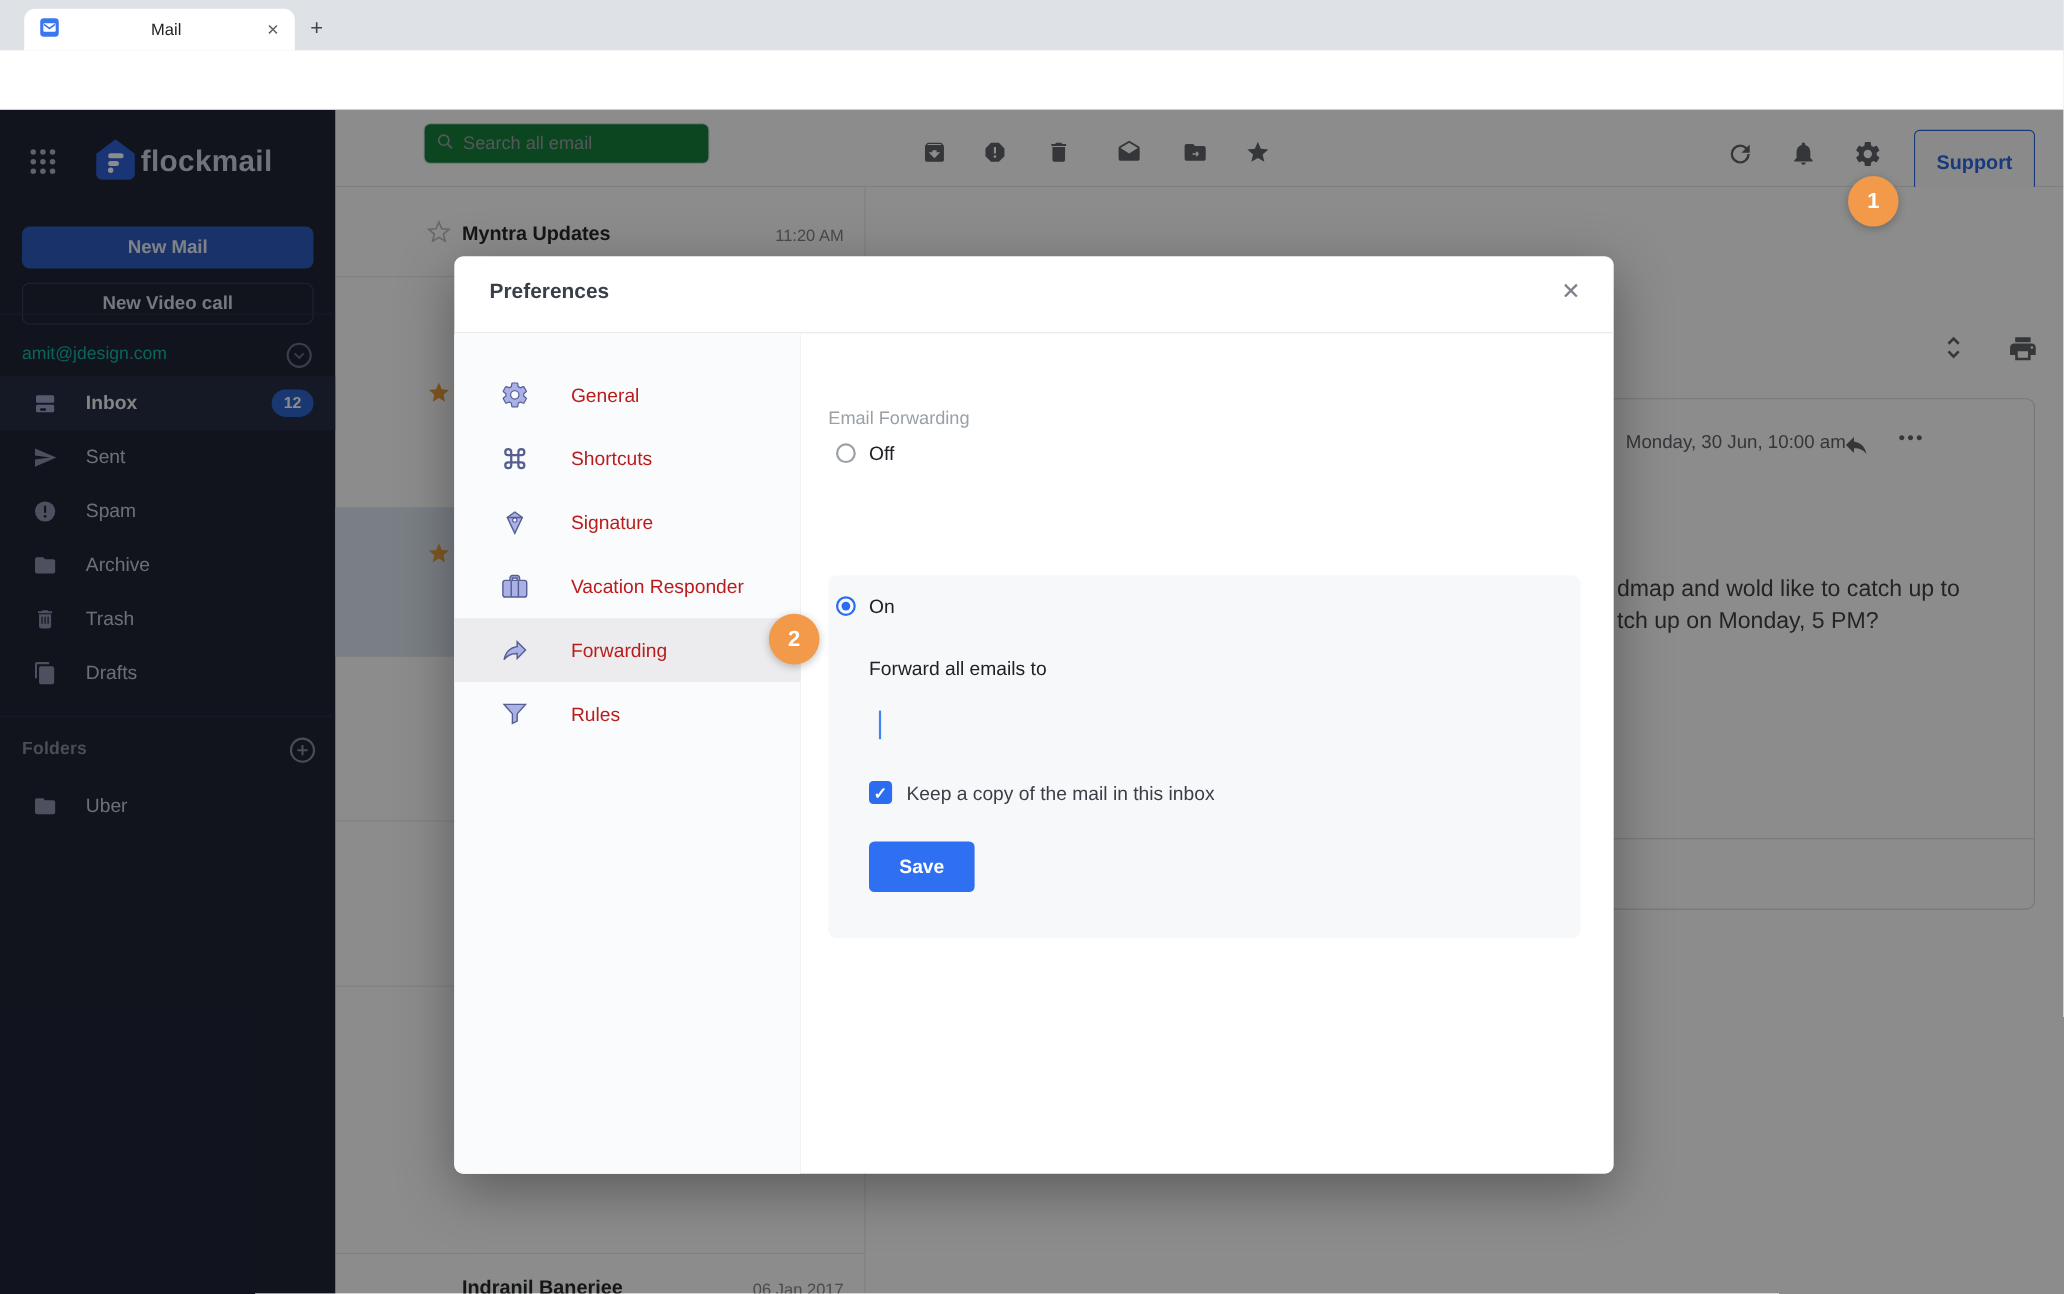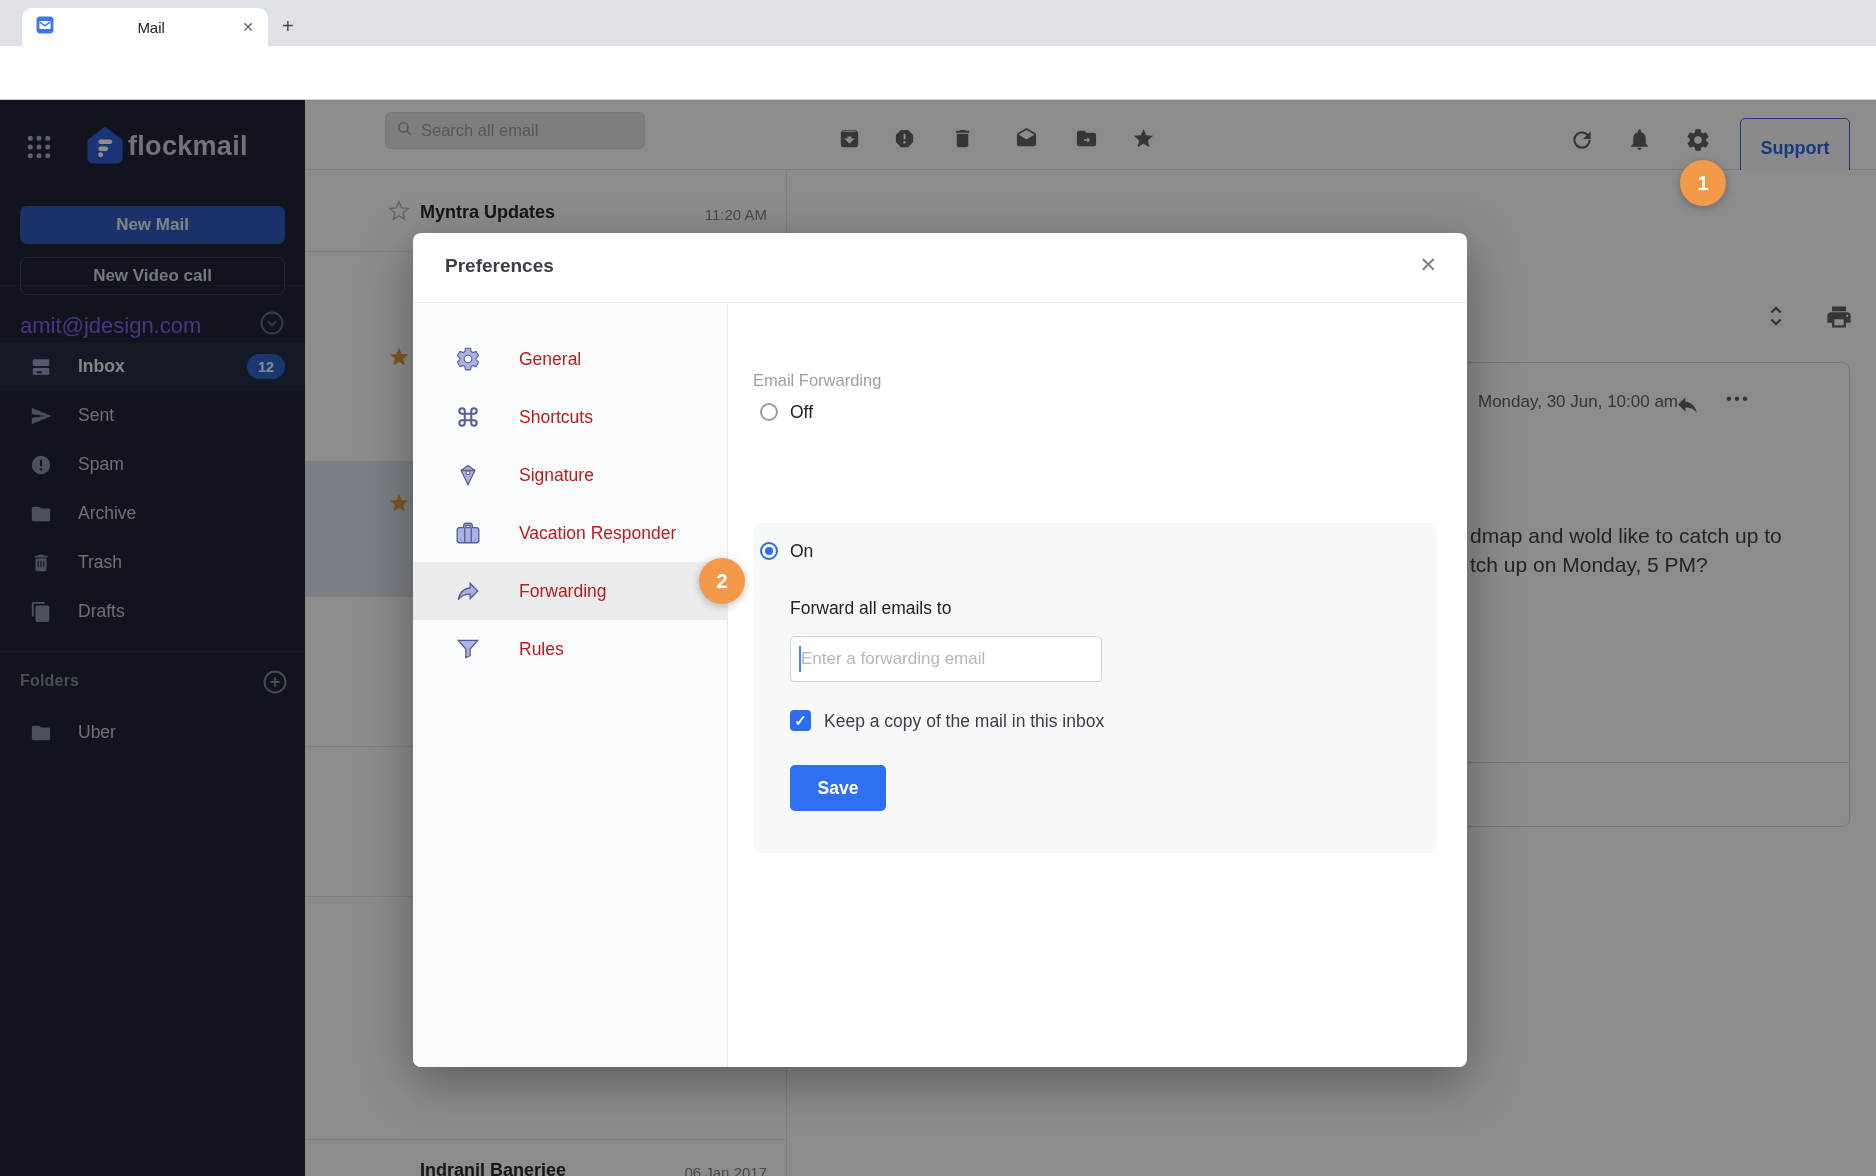--- a/index.html
+++ b/index.html
@@ -28,33 +28,33 @@
 
   
   #sidebar { left:0; top:0; width:305px; height:1076px; background:#1f2536; }
   #brand-row { left:0; top:24px; width:305px; height:48px; }
   #brand-text { left:128px; top:7px; font-size:27px; font-weight:600; color:#ccd1da; letter-spacing:.3px; }
   .side-btn { left:20px; width:265px; height:38px; border-radius:7px; display:flex; align-items:center; justify-content:center; font-size:17px; font-weight:600; cursor:pointer;margin-top:40px; }
   #btn-newmail { top:66px; background:#2e5bbf; color:#e7edf8; border:0; }
   #btn-newvideo { top:117px; background:transparent; color:#d5dae3; border:1.5px solid #3c4357; }
   .side-div { left:0; width:305px; height:1px; background:#2b3144; }
   #acct-row { left:0; top:205px; width:305px; height:40px; }
-  #acct-email { left:20px; top:8px; font-size:22px; color:#8b5cf6; }
+  #acct-email { left:20px; top:8px; font-size:16px; color:#14b8a6; }
   .srow { left:0; width:305px; height:49px; display:flex; align-items:center; cursor:pointer; }
   .srow .sic { margin-left:30px; width:22px; height:22px; flex:none; }
   .srow .slab { margin-left:26px; font-size:17.5px; color:#c6cbd6; }
   .srow.sel { background:#272e44; }
   .srow.sel .slab { color:#f0f2f6; font-weight:700; }
   #inbox-badge { position:absolute; right:20px; top:12px; min-width:38px; height:25px; background:#2f66d0; border-radius:13px; color:#fff; font-size:14.5px; font-weight:700; display:flex; align-items:center; justify-content:center; }
   #folders-label { left:20px; top:572px; font-size:16px; font-weight:700; color:#878d99; letter-spacing:.2px; }
   #folders-plus { left:261px; top:568px; }
 
   
   #mailbar { left:305px; top:0; width:1571px; height:70px; background:#fff; border-bottom:1px solid #e6e8ea; }
-  #searchbox { left:80px; top:12px; width:260px; height:37px; border:1px solid #dcdfe3; background:#e5e5e5; border-radius:6px; display:flex; align-items:center; padding:0 10px; }
+  #searchbox { left:80px; top:12px; width:260px; height:37px; border:1px solid #dcdfe3; background:#15803d; border-radius:6px; display:flex; align-items:center; padding:0 10px; }
   #searchbox input { border:0; outline:0; background:transparent; font-size:16.5px; color:#202124; margin-left:8px; width:200px; font-family:"Liberation Sans",sans-serif; }
   #searchbox input::placeholder { color:#9aa0a6; }
   .tbic { top:27px; width:23px; height:23px; cursor:pointer; }
   #support-btn { left:1435px; top:18px; width:110px; height:60px; border:1.5px solid #2d6ae3; border-radius:5px; background:#fbfcfe; color:#2d6ae3; font-size:18px; font-weight:600; display:flex; align-items:center; justify-content:center; cursor:pointer; }
 
   
   #maillist { left:305px; top:70px; width:482px; height:1006px; background:#fff; border-right:1px solid #e0e2e5; }
   .lrow { left:0; width:481px; border-bottom:1px solid #e7e8ea; }
   .lrow.sel { background:#dfe7f3; }
   .sender { position:absolute; left:115px; font-size:18px; font-weight:700; color:#26282c; }
@@ -449,21 +449,20 @@
     </div>
 
     <div id="modal-content" class="abs">
       <span id="ef-title" class="abs">Email Forwarding</span>
       <span class="abs radio" style="left:31px;top:99px"></span>
       <span id="off-label" class="abs" style="left:61px;top:98px">Off</span>
       <div id="on-box" class="abs"></div>
       <span class="abs radio on" style="left:31px;top:238px"></span>
       <span id="on-label" class="abs" style="left:61px;top:237px">On</span>
       <span id="fwd-label" class="abs">Forward all emails to</span>
-      <input id="fwd-input" class="abs" placeholder="Enter a forwarding email" style="">
       <span id="caret" class="abs"></span>
       <span id="keep-check" class="abs">✓</span>
       <span id="keep-label" class="abs">Keep a copy of the mail in this inbox</span>
       <button id="save-btn" class="abs">Save</button>
     </div>
   </div>
 
   <div id="badge1" class="abs badge">1</div>
   <div id="badge2" class="abs badge">2</div>
 

